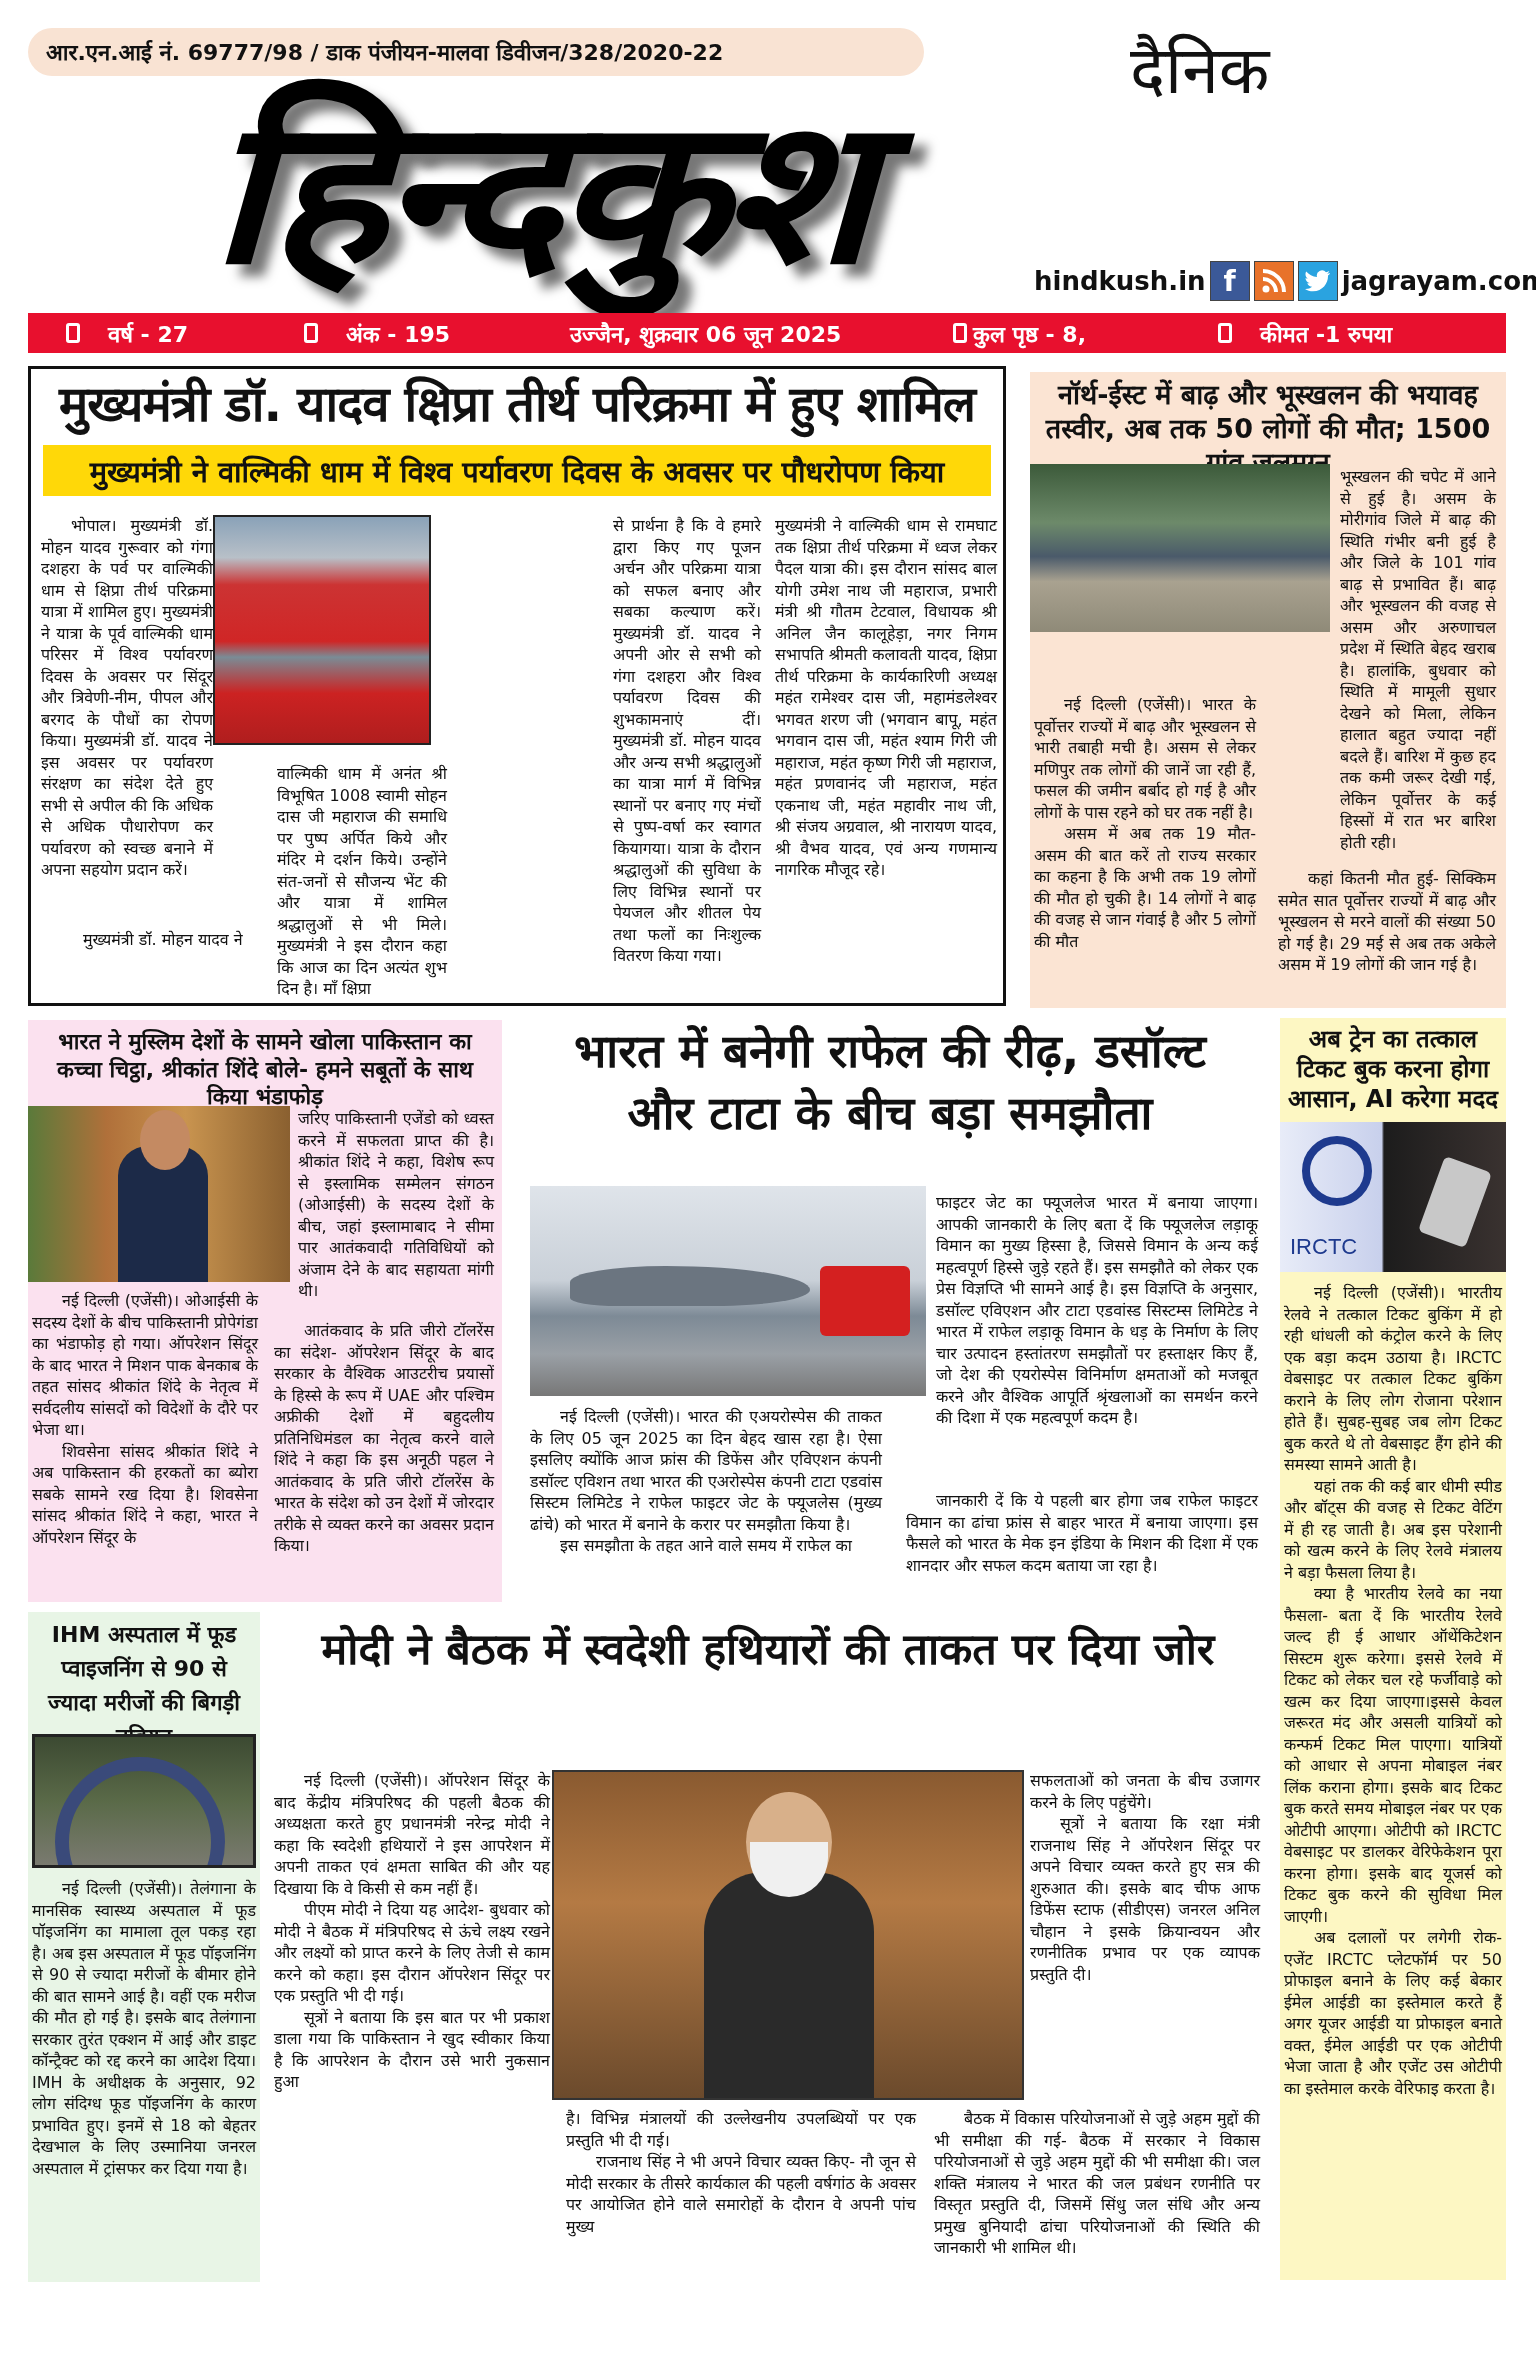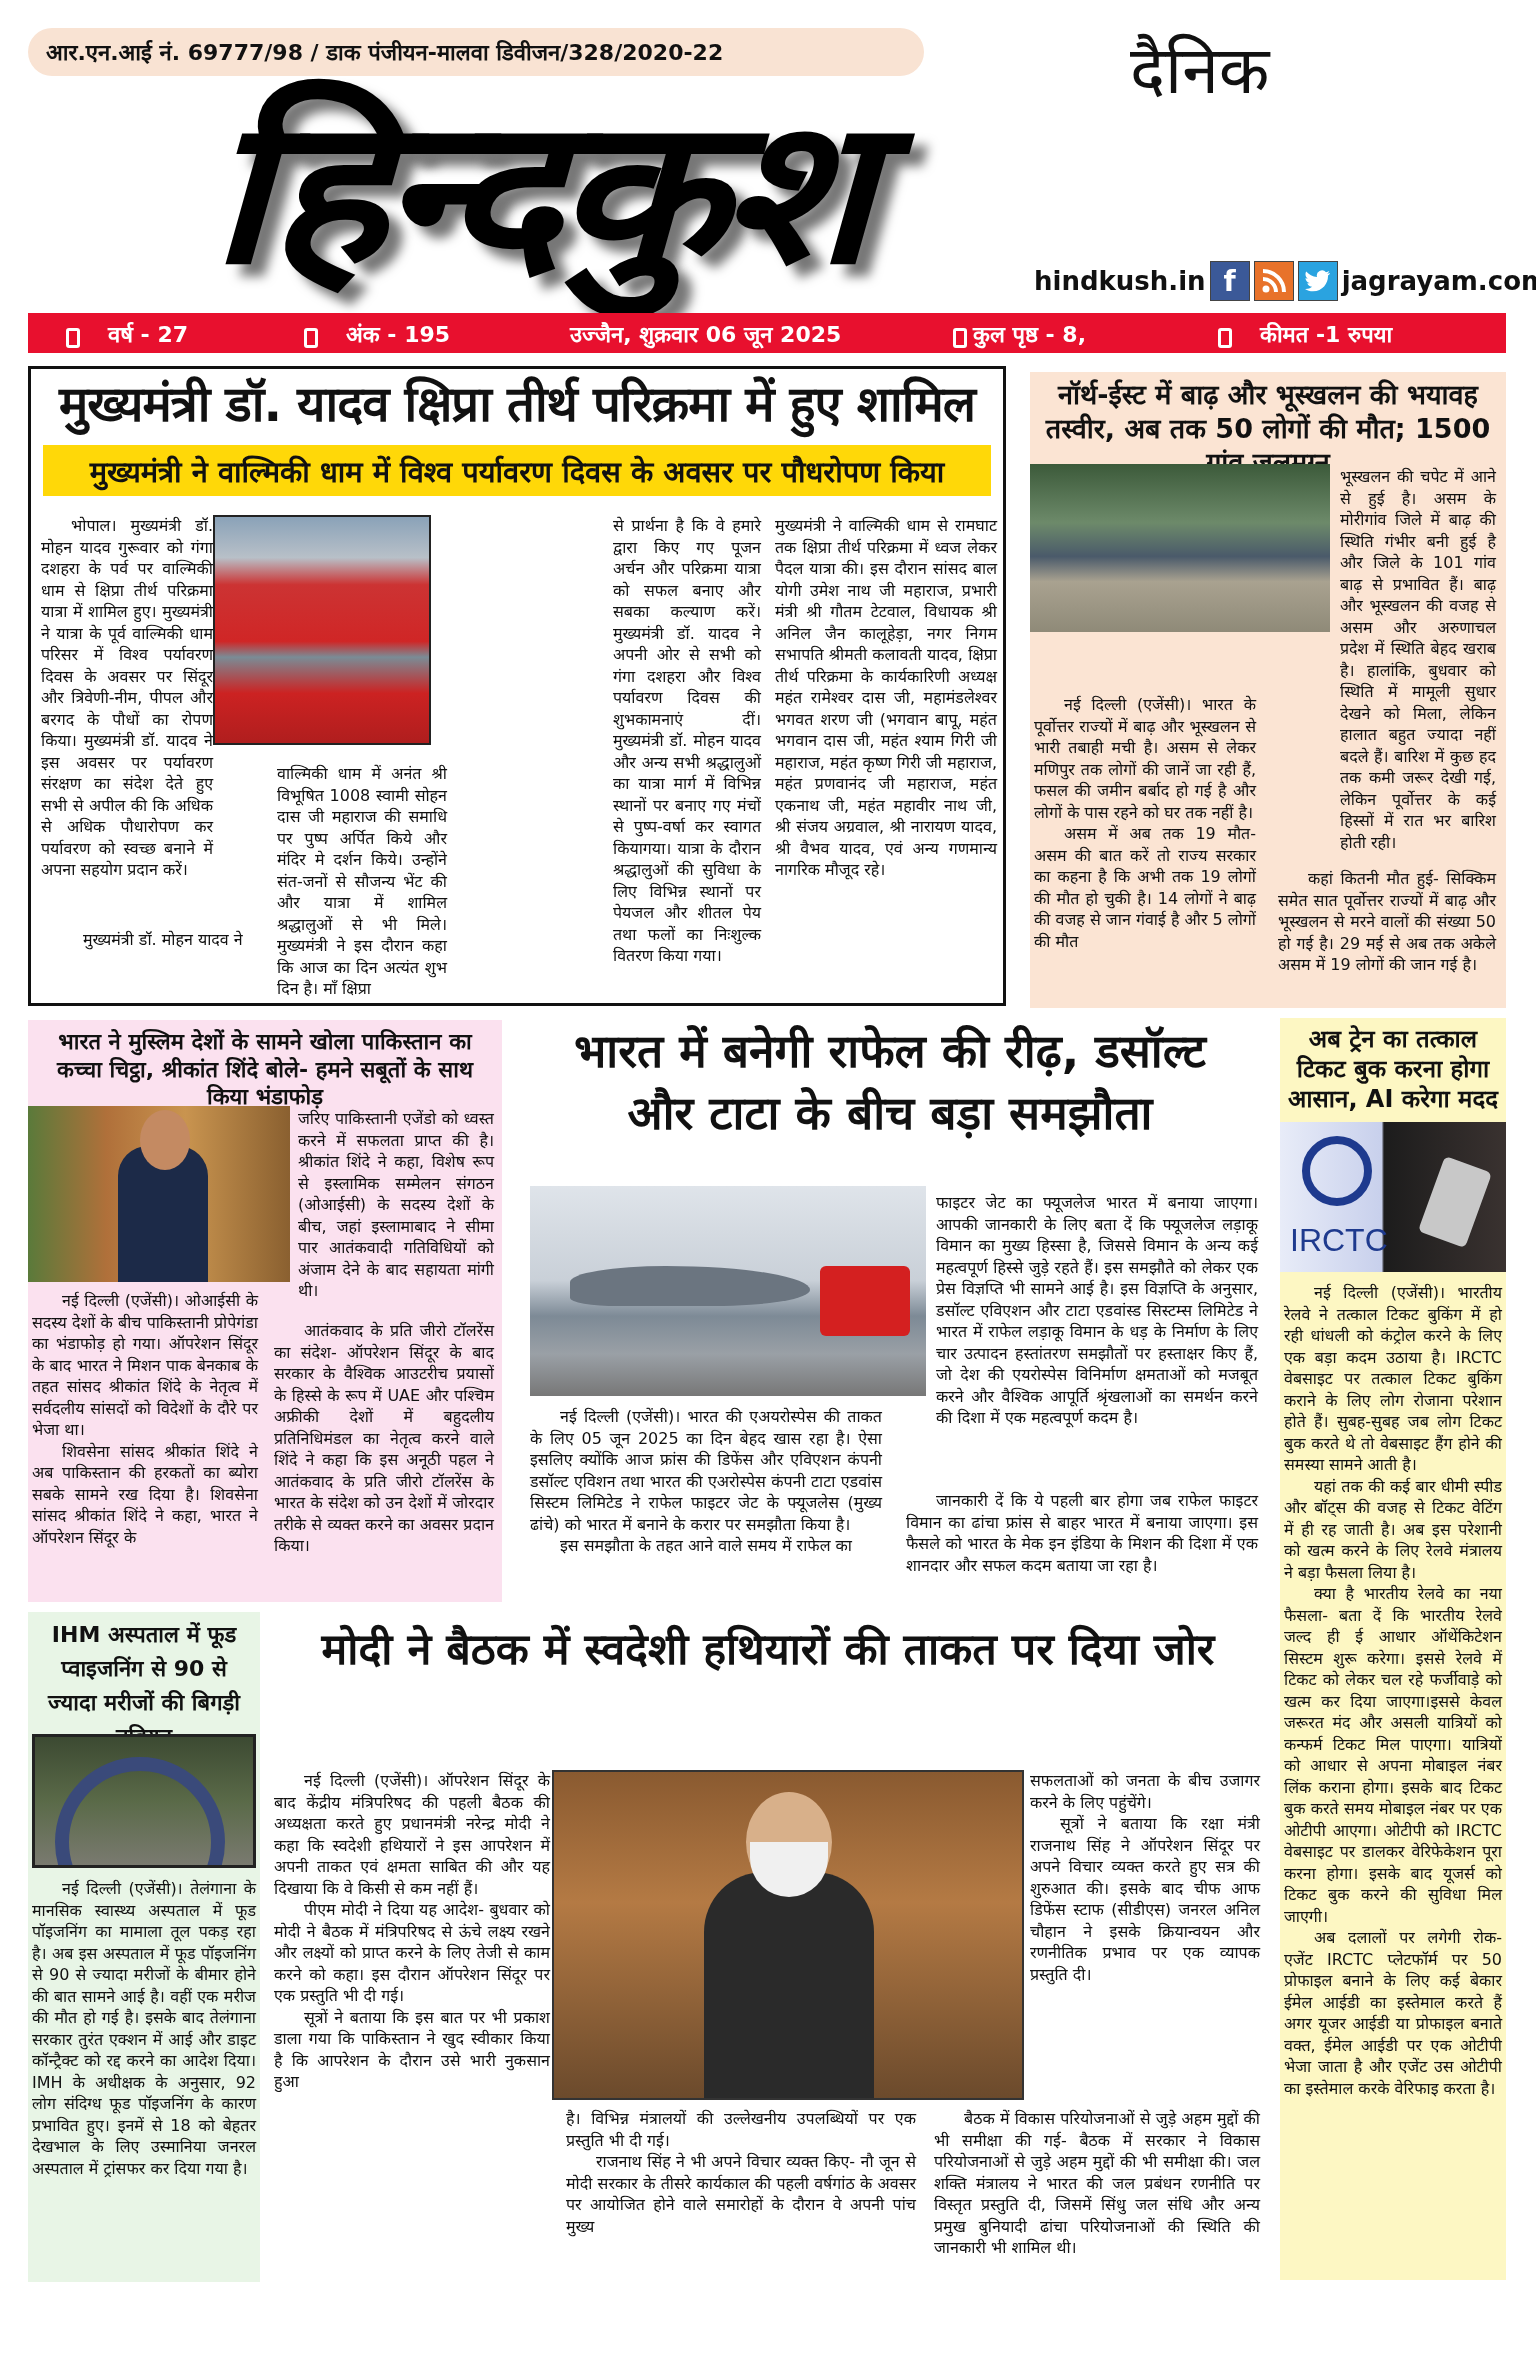--- a/index.html
+++ b/index.html
@@ -4,21 +4,21 @@
 <style>
 *{box-sizing:border-box;margin:0;padding:0}
 body{width:1536px;height:2363px;background:#fff;font-family:"DejaVu Sans","Liberation Sans",sans-serif;color:#111;position:relative;overflow:hidden}
 .abs{position:absolute}
 .reg{left:28px;top:28px;width:896px;height:48px;background:#f9e3d3;border-radius:24px;font-size:22px;font-weight:bold;padding:8px 18px;color:#111;white-space:nowrap}
 .dainik{left:1130px;top:22px;font-size:66px;font-family:"DejaVu Serif",serif;color:#111}
 .logo{left:210px;top:92px;width:1160px;height:210px;font-size:200px;font-weight:900;font-style:italic;font-family:"DejaVu Sans",sans-serif;letter-spacing:-6px;color:#000;text-shadow:12px 12px 10px #777;line-height:200px;transform:scaleX(1.12);transform-origin:left}
 .weblinks{left:1034px;top:258px;height:46px;display:flex;align-items:center;gap:4px;font-size:26px;font-weight:bold}
 .soc{width:40px;height:40px;display:flex;align-items:center;justify-content:center;color:#fff;font-weight:bold;font-size:28px;border:1px solid #444}
 .redbar{left:28px;top:313px;width:1478px;height:40px;background:#e8102e;display:flex;align-items:center;color:#fff;font-size:22px;font-weight:bold}
-.redbar .item{display:flex;align-items:flex-end;gap:28px;white-space:nowrap}
+.redbar .item{display:flex;align-items:center;gap:28px;white-space:nowrap}
 .chk{display:inline-block;width:14px;height:20px;border:3px solid #fff;border-radius:3px}
 .box1{left:28px;top:366px;width:978px;height:640px;border:3px solid #111}
 .h1{font-size:49px;font-weight:900;text-align:center;letter-spacing:-1px;white-space:nowrap}
 .yellowsub{margin:10px 12px 0 12px;background:#ffd808;font-size:29px;font-weight:bold;text-align:center;padding:6px 0;white-space:nowrap}
 .col{position:absolute;font-size:16px;line-height:21.5px;text-align:justify}
 .col p{text-indent:30px}
 .photo{position:absolute;overflow:hidden}
 .pinkbox{background:#fbe1ef}
 .peachbox{background:#fbe4d3}
 .yellbox{background:#fdf7c3}
@@ -143,21 +143,21 @@
     </div>
   <div class="col" style="left:386px;top:470px;width:352px">
       <p>जानकारी दें कि ये पहली बार होगा जब राफेल फाइटर विमान का ढांचा फ्रांस से बाहर भारत में बनाया जाएगा। इस फैसले को भारत के मेक इन इंडिया के मिशन की दिशा में एक शानदार और सफल कदम बताया जा रहा है।</p>
     </div>
 </div>
 
 <div class="abs yellbox" style="left:1280px;top:1018px;width:226px;height:1262px">
   <div class="hd" style="font-size:24px;padding:6px 6px 8px 6px">अब ट्रेन का तत्काल टिकट बुक करना होगा आसान, AI करेगा मदद</div>
   <div class="photo" style="position:relative;width:226px;height:150px;background:linear-gradient(90deg,#e8ecf8 0%,#c8d0ec 45%,#1c1c1c 46%,#3a3230 100%)">
     <div style="position:absolute;left:22px;top:14px;width:70px;height:70px;border:8px solid #1e3a8e;border-radius:50%"></div>
-    <div style="position:absolute;left:10px;top:100px;font-size:32px;color:#1e3a8e;font-family:'Liberation Sans',sans-serif">IRCTC</div>
+    <div style="position:absolute;left:10px;top:112px;font-size:22px;color:#1e3a8e;font-family:'Liberation Sans',sans-serif">IRCTC</div>
     <div style="position:absolute;left:150px;top:40px;width:50px;height:80px;background:#c8c8c8;border-radius:6px;transform:rotate(20deg)"></div>
   </div>
   <div class="col" style="position:relative;padding:10px 4px 0 4px;width:226px">
     <p>नई दिल्ली (एजेंसी)। भारतीय रेलवे ने तत्काल टिकट बुकिंग में हो रही धांधली को कंट्रोल करने के लिए एक बड़ा कदम उठाया है। IRCTC वेबसाइट पर तत्काल टिकट बुकिंग कराने के लिए लोग रोजाना परेशान होते हैं। सुबह-सुबह जब लोग टिकट बुक करते थे तो वेबसाइट हैंग होने की समस्या सामने आती है।</p>
     <p>यहां तक की कई बार धीमी स्पीड और बॉट्स की वजह से टिकट वेटिंग में ही रह जाती है। अब इस परेशानी को खत्म करने के लिए रेलवे मंत्रालय ने बड़ा फैसला लिया है।</p>
     <p>क्या है भारतीय रेलवे का नया फैसला- बता दें कि भारतीय रेलवे जल्द ही ई आधार ऑथेंकिटेशन सिस्टम शुरू करेगा। इससे रेलवे में टिकट को लेकर चल रहे फर्जीवाड़े को खत्म कर दिया जाएगा।इससे केवल जरूरत मंद और असली यात्रियों को कन्फर्म टिकट मिल पाएगा। यात्रियों को आधार से अपना मोबाइल नंबर लिंक कराना होगा। इसके बाद टिकट बुक करते समय मोबाइल नंबर पर एक ओटीपी आएगा। ओटीपी को IRCTC वेबसाइट पर डालकर वेरिफेकेशन पूरा करना होगा। इसके बाद यूजर्स को टिकट बुक करने की सुविधा मिल जाएगी।</p>
     <p>अब दलालों पर लगेगी रोक- एजेंट IRCTC प्लेटफॉर्म पर 50 प्रोफाइल बनाने के लिए कई बेकार ईमेल आईडी का इस्तेमाल करते हैं अगर यूजर आईडी या प्रोफाइल बनाते वक्त, ईमेल आईडी पर एक ओटीपी भेजा जाता है और एजेंट उस ओटीपी का इस्तेमाल करके वेरिफाइ करता है।</p>
   </div>
 </div>
 

